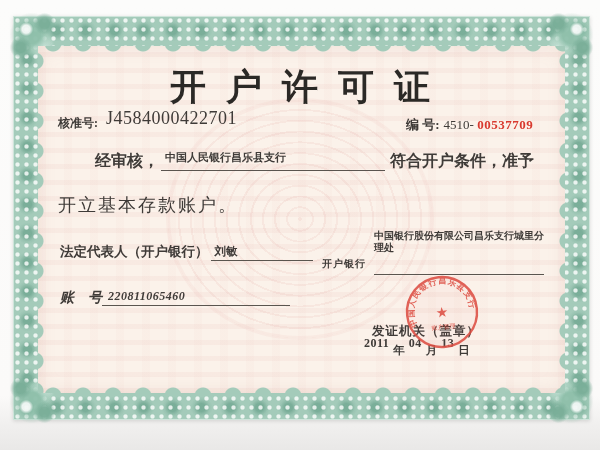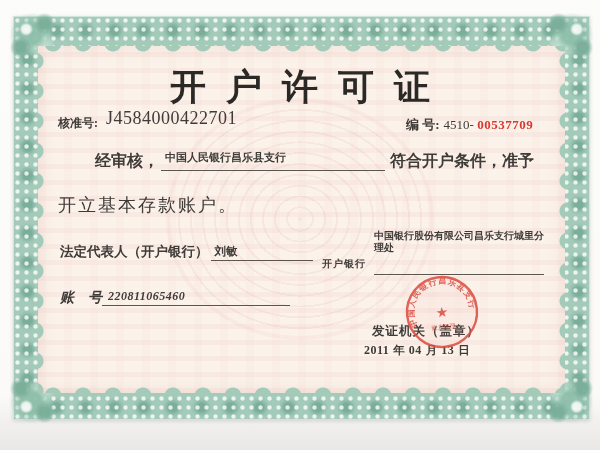--- a/index.html
+++ b/index.html
@@ -67,21 +67,21 @@
   .legal{position:absolute;left:60px;top:243px;font-size:13.5px;font-weight:700;display:flex;align-items:flex-end;}
   .legal .name-line{display:inline-block;width:96px;border-bottom:1px solid #5a554f;font-size:11.5px;font-weight:600;
     padding:0 2px 2px 4px;margin-left:2px;line-height:13px;}
   .bank-lbl{position:absolute;left:322px;top:257px;font-size:10px;font-weight:700;letter-spacing:1px;}
   .bank-val{position:absolute;left:374px;top:230px;width:170px;font-size:10px;line-height:12px;font-weight:600;
     border-bottom:1px solid #5a554f;padding-bottom:20px;min-height:26px;box-sizing:border-box;}
   .account{position:absolute;left:60px;top:289px;font-size:14px;font-weight:700;display:flex;align-items:flex-start;font-style:italic;}
   .account .acc-line{display:inline-block;width:180px;border-bottom:1px solid #5a554f;font-size:12px;font-weight:600;
     padding:0 2px 2px 6px;line-height:14px;letter-spacing:.5px;}
   .issuer{position:absolute;left:372px;top:323px;font-size:12.5px;font-weight:700;letter-spacing:1px;}
-  .dateline{position:absolute;left:364px;top:336px;font-size:12px;display:flex;align-items:flex-end;}
+  .dateline{position:absolute;left:364px;top:336px;font-size:12px;display:flex;}
   .dateline .num{font-weight:600;letter-spacing:.5px;}
   .dateline .unit{font-weight:700;font-size:11.5px;margin-top:7px;}
   .dateline>span{margin-right:4px;}
   
   .seal{position:absolute;left:396px;top:266px;width:92px;height:92px;z-index:5;transform:rotate(-6deg);opacity:.88;}
 </style>
 </head>
 <body>
 
 <div class="stage">

